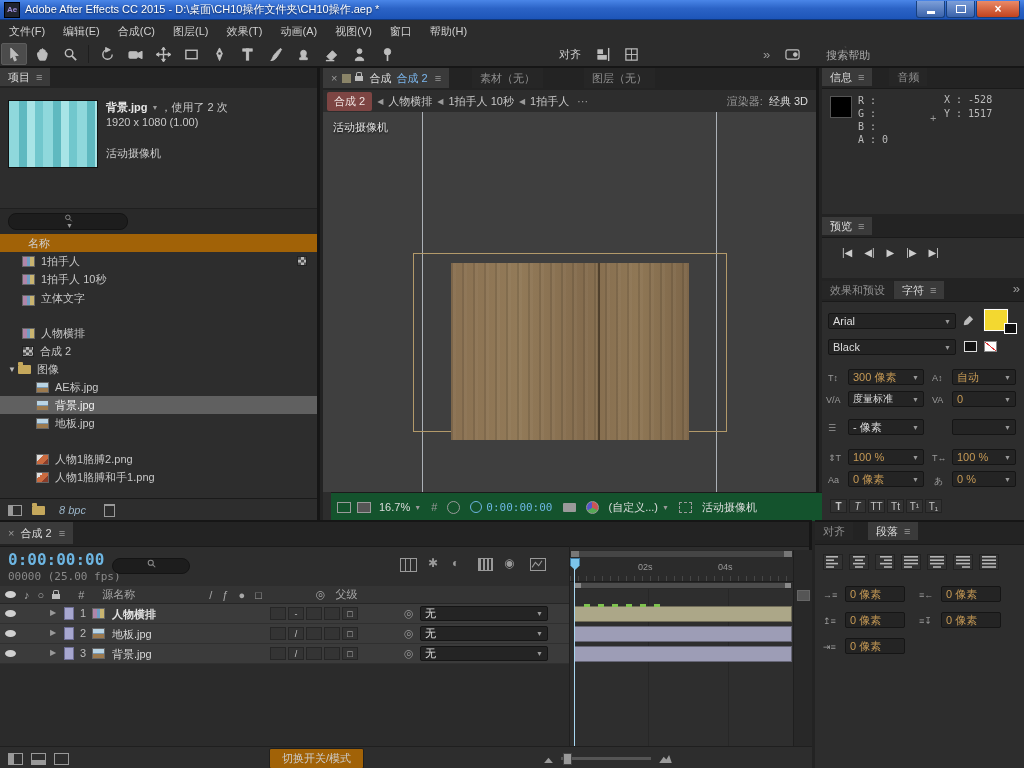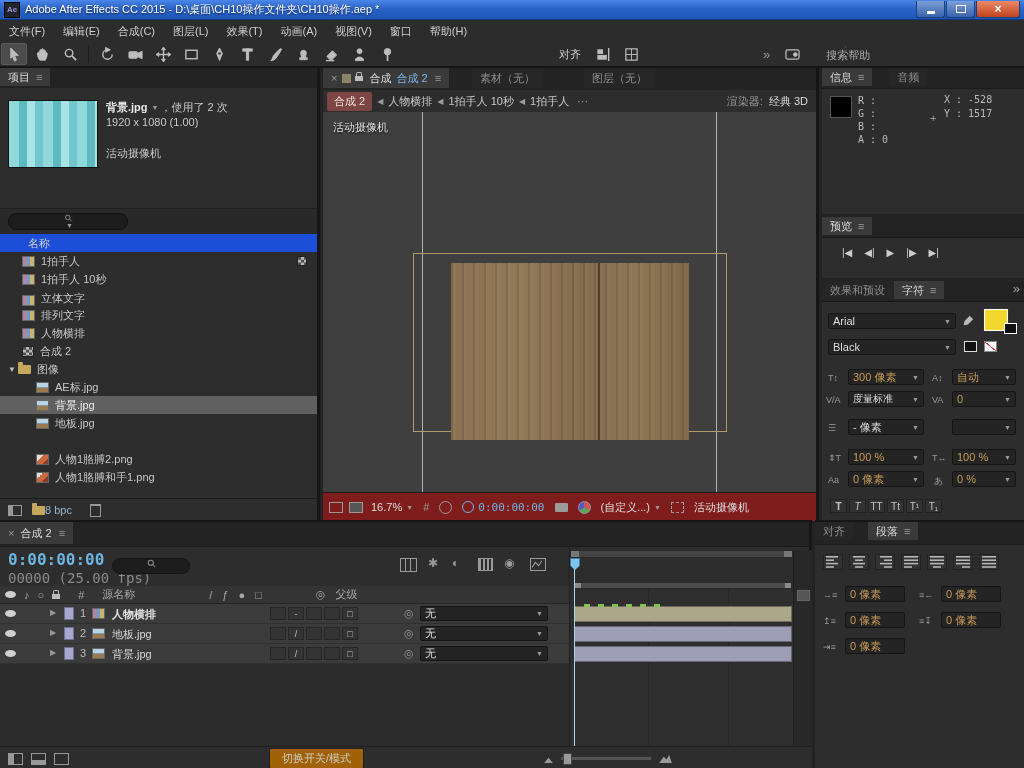--- a/index.html
+++ b/index.html
@@ -245,46 +245,41 @@
     <div class="p" style="left:0;top:140px;width:100%;height:26px;background:#292929;border-top:1px solid #1f1f1f;">
       <div class="srch" style="position:absolute;left:8px;top:4px;width:120px;height:17px;">
         <svg viewBox="0 0 12 12">
             <circle cx="5" cy="5" r="3.4" stroke-width="1.4"></circle>
             <line x1="7.6" y1="7.6" x2="11" y2="11" stroke-width="1.4"></line>
           </svg>
         <span class="car" style="margin-left:3px;">▼</span>
       </div>
     </div>
 
-    <div class="p" style="left:0;top:166px;width:100%;height:18px;background:#1d4ed8;border-bottom:1px solid #242424;">
+    <div class="p" style="left:0;top:166px;width:100%;height:18px;background:#a16207;border-bottom:1px solid #242424;">
       <span class="p" style="left:28px;top:2px;color:#cfcfcf;">名称</span>
     </div>
 
     <div class="p" style="left:0;top:184px;width:100%;height:246px;background:#2d2d2d;overflow:hidden;">
       <div class="prow" style="top:0;">
         <span style="width:22px;"></span>
           <span class="ic ic-comp"></span>
         <span class="plabel">1拍手人</span>
         <span class="ic ic-comp2" style="margin-left:auto;margin-right:10px;width:10px;height:10px;"></span>
       </div>
       <div class="prow" style="top:18px;">
         <span style="width:22px;"></span>
           <span class="ic ic-comp"></span>
         <span class="plabel">1拍手人 10秒</span>
       </div>
       <div class="prow" style="top:36px;align-items:flex-end;">
         <span style="width:22px;"></span>
           <span class="ic ic-comp"></span>
         <span class="plabel">立体文字</span>
       </div>
-      <div class="prow" style="top:54px;">
-        <span style="width:22px;"></span>
-          <span class="ic ic-comp"></span>
-        <span class="plabel">排列文字</span>
-      </div>
       <div class="prow" style="top:72px;">
         <span style="width:22px;"></span>
           <span class="ic ic-comp"></span>
         <span class="plabel">人物横排</span>
       </div>
       <div class="prow" style="top:90px;">
         <span style="width:22px;"></span>
           <span class="ic ic-comp2"></span>
         <span class="plabel">合成 2</span>
       </div>
@@ -317,21 +312,21 @@
       <div class="prow" style="top:216px;">
         <span style="width:36px;"></span>
           <span class="ic ic-png"></span>
         <span class="plabel">人物1胳膊和手1.png</span>
       </div>
     </div>
 
     <div class="p flex" style="left:0;top:430px;width:100%;height:22px;background:#2d2d2d;border-top:1px solid #1a1a1a;">
       <span style="width:12px;height:9px;border:1px solid #999;margin-left:8px;background:linear-gradient(90deg,#999 0 4px,transparent 4px);"></span>
       <span class="ic ic-folder" style="margin-left:10px;"></span>
-      <span style="color:#9ab4c8;">8 bpc</span>
+      <span style="margin-left:14px;color:#9ab4c8;font-style:italic;">8 bpc</span>
       <span style="width:9px;height:10px;border:1px solid #999;border-top:2px solid #999;margin-left:18px;"></span>
     </div>
   </div>
 
   <div class="p panel" id="viewer" style="left:323px;top:68px;width:496px;height:452px;border-right:3px solid #161616;">
     <div class="tabstrip" style="height:22px;">
       <span class="tab act" style="height:20px;">
         <span class="mi" style="margin-right:5px;">×</span>
         <span style="width:9px;height:9px;background:#8a8468;display:inline-block;margin-right:4px;"></span>
         <span class="lockic" style="margin-right:6px;margin-top:0;"></span>
@@ -360,21 +355,21 @@
       <span class="p" style="left:10px;top:8px;color:#e4e4e4;text-shadow:0 1px 2px #000;">活动摄像机</span>
       <div class="p" style="left:99px;top:0;width:1px;height:380px;background:rgba(210,216,224,.75);"></div>
       <div class="p" style="left:393px;top:0;width:1px;height:380px;background:rgba(210,216,224,.75);"></div>
       <div class="p" style="left:90px;top:141px;width:312px;height:177px;border:1px solid #b39a6a;"></div>
       <div class="p" style="left:128px;top:151px;width:238px;height:177px;background:
         linear-gradient(90deg, rgba(30,22,14,0) 0 61.5%, rgba(40,30,18,.6) 61.8% 62.4%, rgba(30,22,14,0) 62.8%),
         repeating-linear-gradient(90deg, rgba(0,0,0,.10) 0 2px, rgba(255,255,255,.03) 2px 5px, rgba(0,0,0,0) 5px 11px),
         linear-gradient(90deg,#8a7152 0%,#927a58 28%,#846c4e 55%,#8f7755 78%,#7e674a 100%);"></div>
     </div>
 
-    <div class="p flex" style="left:0;top:424px;width:100%;height:28px;background:#7f1d1d;border-top:1px solid #1b1b1b;white-space:nowrap;">
+    <div class="p flex" style="left:8px;top:424px;width:100%;height:28px;background:#14532d;border-top:1px solid #1b1b1b;white-space:nowrap;">
       <span style="width:12px;height:9px;border:1px solid #9a9a9a;margin-left:6px;"></span>
       <span style="width:12px;height:9px;border:1px solid #9a9a9a;background:#555;margin-left:6px;"></span>
       <span class="flex" style="margin-left:8px;color:#ddd;">
         <span>16.7%</span>
           <span class="car">▼</span>
       </span>
       <span style="margin-left:10px;color:#9a9a9a;">#</span>
       <span style="width:11px;height:11px;border:1px solid #9a9a9a;border-radius:50%;margin-left:10px;"></span>
       <span class="flex" style="margin-left:10px;">
         <span style="width:10px;height:10px;border:1px solid #6db6e3;border-radius:50%;display:inline-block;margin-right:4px;"></span>
@@ -522,39 +517,44 @@
   <div class="p panel" id="timeline" style="left:0;top:520px;width:812px;height:248px;border-top:2px solid #161616;border-right:3px solid #161616;">
     <div class="tabstrip" style="height:24px;">
       <span class="tab act" style="height:22px;">
         <span class="mi" style="margin-right:6px;">×</span>
         <span>合成 2</span>
         <span class="mi" style="margin-left:7px;">≡</span>
       </span>
     </div>
 
     <span class="p cyan mono" style="left:8px;top:28px;font-size:16px;font-weight:bold;">0:00:00:00</span>
-    <span class="p mono" style="left:8px;top:48px;font-size:14px;color:#8a8a8a;">00000 (25.00 fps)</span>
+    <span class="p mono" style="left:8px;top:48px;font-size:11px;color:#8a8a8a;">00000 (25.00 fps)</span>
     <div class="srch" style="position:absolute;left:112px;top:36px;width:78px;height:16px;">
       <svg viewBox="0 0 12 12">
           <circle cx="5" cy="5" r="3.4" stroke-width="1.4"></circle>
           <line x1="7.6" y1="7.6" x2="11" y2="11" stroke-width="1.4"></line>
         </svg>
     </div>
     <span class="p" style="left:400px;top:36px;width:15px;height:12px;border:1px solid #9a9a9a;background:linear-gradient(90deg,transparent 0 4px,#9a9a9a 4px 5px,transparent 5px 9px,#9a9a9a 9px 10px,transparent 10px);"></span>
     <span class="p" style="left:428px;top:34px;color:#9a9a9a;font-size:12px;">✱</span>
     <span class="p" style="left:452px;top:34px;color:#9a9a9a;font-size:12px;">◐</span>
     <span class="p" style="left:478px;top:36px;width:13px;height:11px;border:1px solid #9a9a9a;background:repeating-linear-gradient(90deg,#9a9a9a 0 2px,transparent 2px 4px);"></span>
     <span class="p" style="left:504px;top:34px;color:#9a9a9a;font-size:12px;">◉</span>
     <span class="p" style="left:530px;top:36px;width:14px;height:11px;border:1px solid #9a9a9a;"><svg viewBox="0 0 14 11" style="width:12px;height:9px;">
           <polyline points="1,9 5,3 9,7 13,1" fill="none" stroke="#9a9a9a" stroke-width="1.3"></polyline>
         </svg></span>
 
     <div class="p" style="left:570px;top:28px;width:223px;height:8px;background:#454545;border:1px solid #2a2a2a;box-sizing:border-box;">
       <span style="position:absolute;left:0;top:0;width:8px;height:6px;background:#777;"></span>
       <span style="position:absolute;right:0;top:0;width:8px;height:6px;background:#777;"></span>
+    </div>
+    <div class="p" style="left:570px;top:36px;width:223px;height:24px;background:#2b2b2b;border-bottom:1px solid #1e1e1e;box-sizing:border-box;">
+      <div style="position:absolute;left:0;bottom:0;width:100%;height:5px;background:repeating-linear-gradient(90deg,#474747 0 1px,transparent 1px 8px);"></div>
+      <span class="p" style="left:68px;top:4px;font-size:9px;color:#9a9a9a;">02s</span>
+      <span class="p" style="left:148px;top:4px;font-size:9px;color:#9a9a9a;">04s</span>
     </div>
     <div class="p" style="left:574px;top:60px;width:218px;height:7px;background:#4c4c4c;border:1px solid #2a2a2a;box-sizing:border-box;">
       <span style="position:absolute;left:0;top:0;width:6px;height:5px;background:#8a8a8a;"></span>
       <span style="position:absolute;right:0;top:0;width:6px;height:5px;background:#8a8a8a;"></span>
     </div>
     <div class="p" style="left:570px;top:67px;width:223px;height:157px;background:#2e2e2e;">
       <div style="position:absolute;left:78px;top:0;width:1px;height:100%;background:#272727;"></div>
       <div style="position:absolute;left:158px;top:0;width:1px;height:100%;background:#272727;"></div>
       <div class="bar" style="left:4px;top:17px;width:218px;background:#aca788;"></div>
       <div class="bar" style="left:4px;top:37px;width:218px;background:#9d9db6;"></div>

